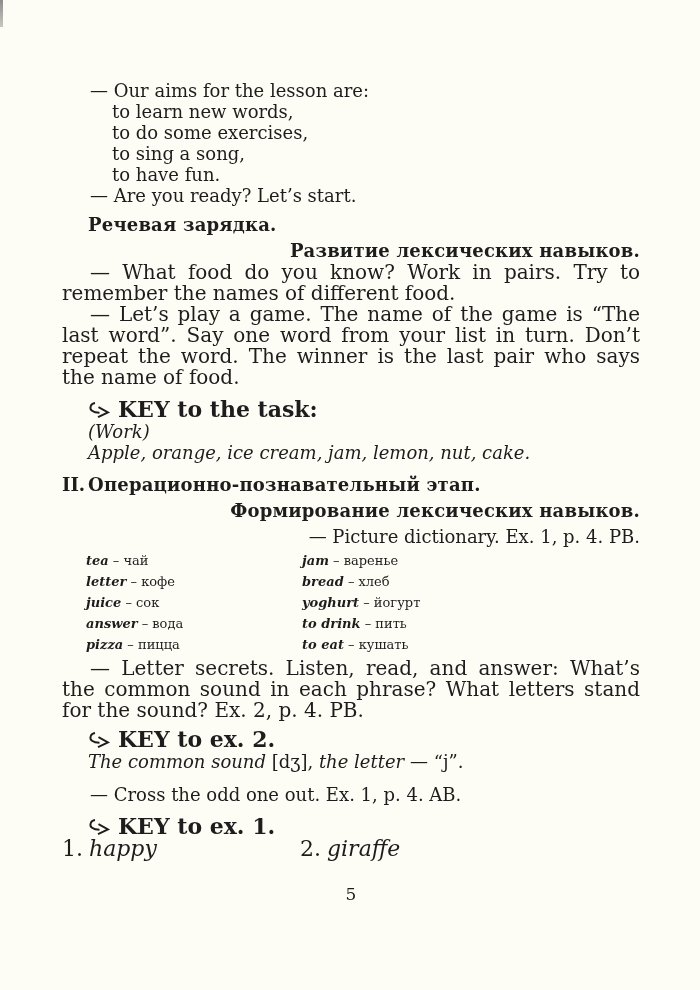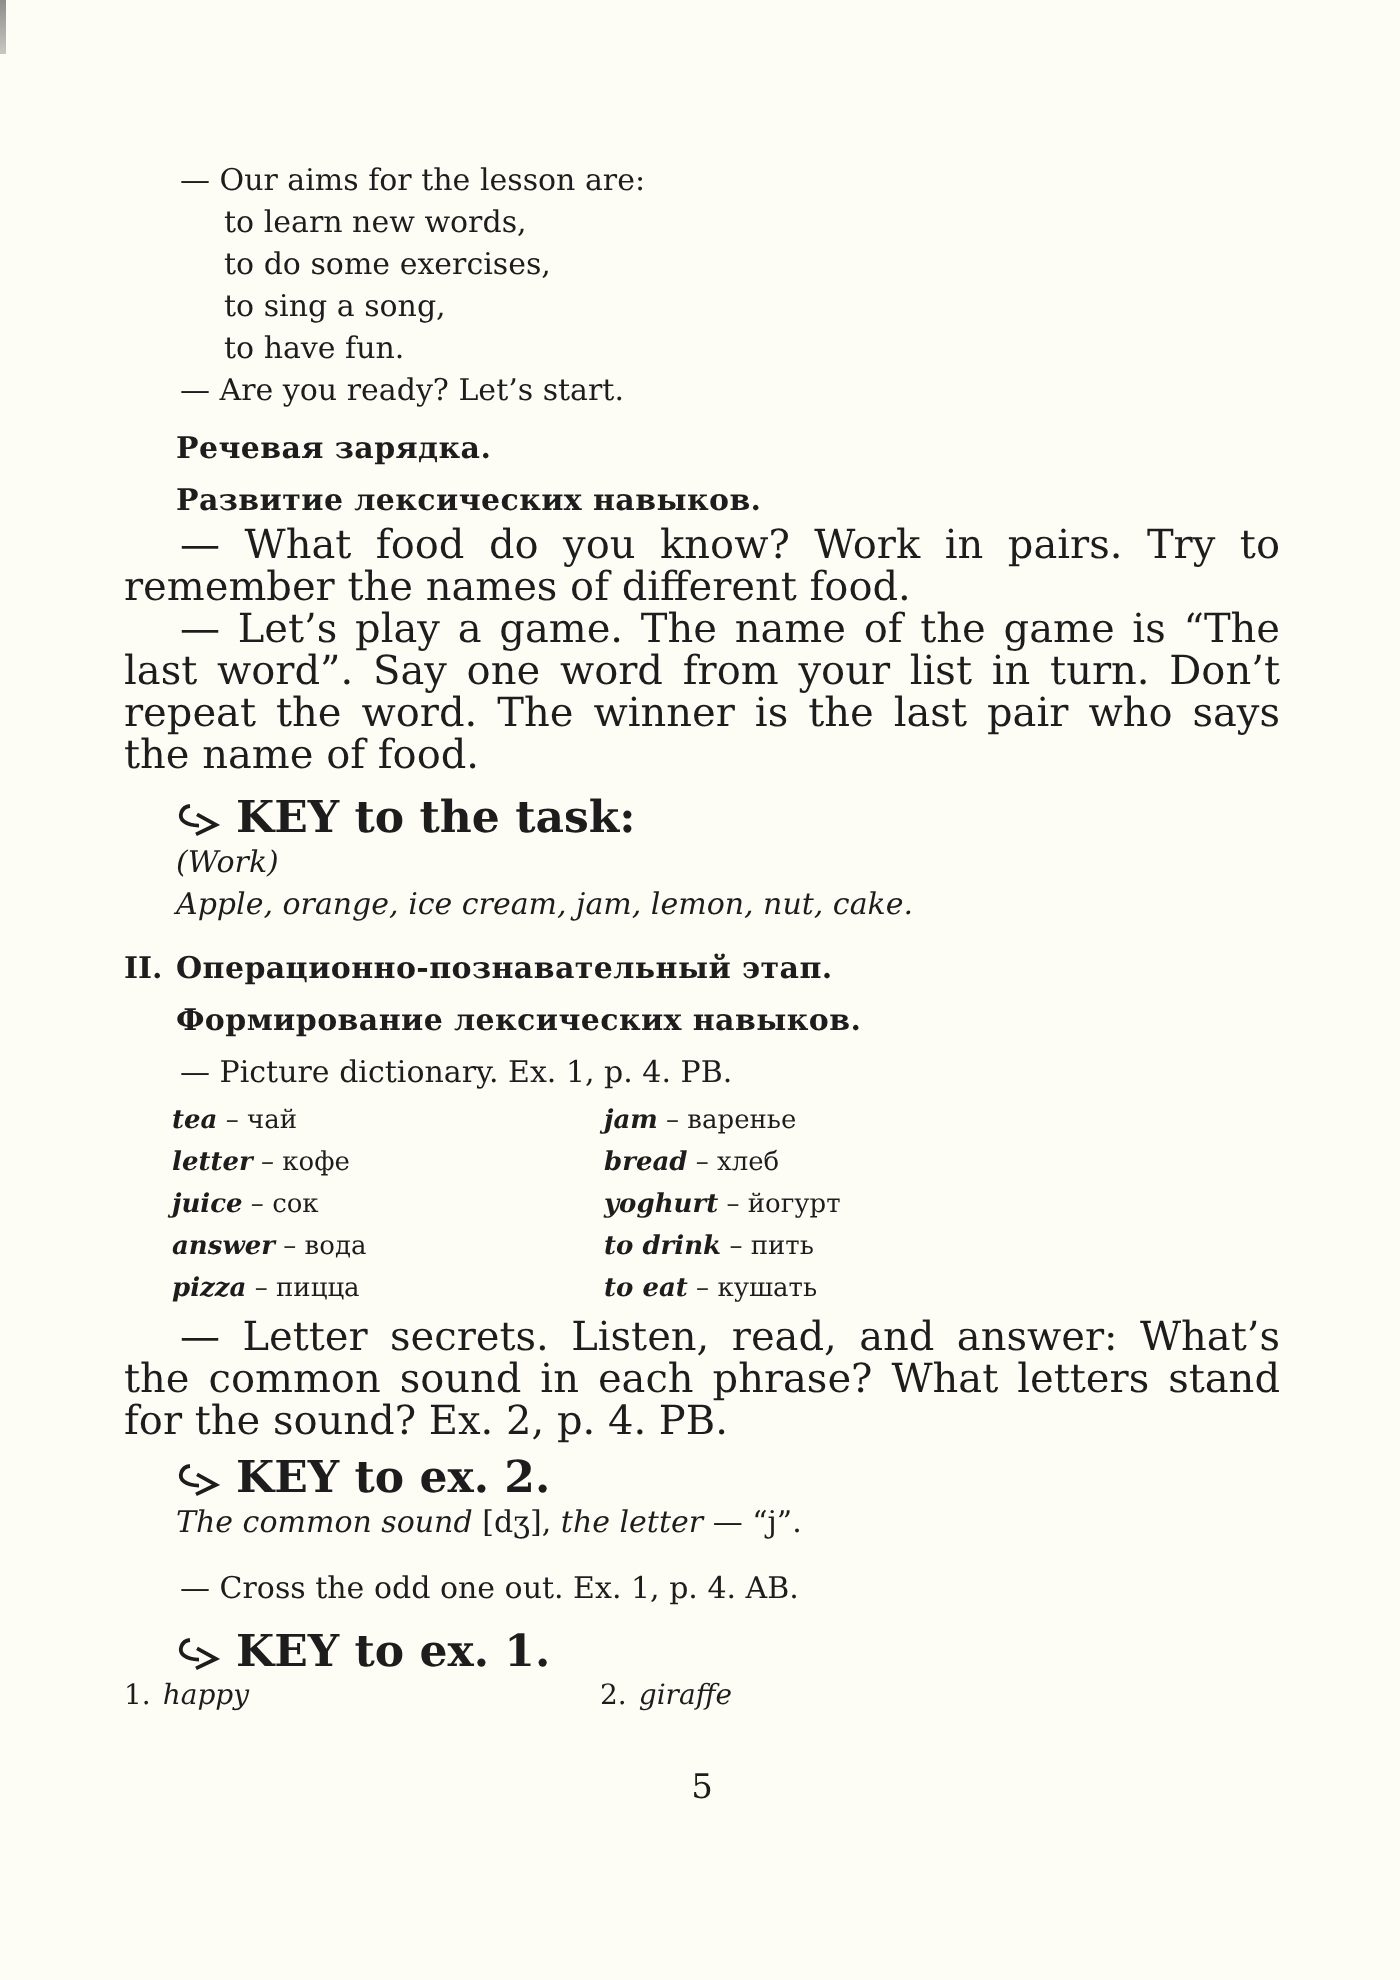--- a/index.html
+++ b/index.html
@@ -13,21 +13,21 @@
   .page{
     position:relative;
     width:700px;height:990px;
     box-sizing:border-box;
     padding:80px 60px 0 62px;
   }
   .edge-artifact{
     position:absolute;left:0;top:0;width:3px;height:27px;
     background:linear-gradient(#8d8d8d,#c9c7c0);
   }
-  .line{font-size:15px;line-height:21px;}
+  .line{font-size:18px;line-height:21px;}
   .para{
     font-size:20px;line-height:21px;
     text-align:justify;text-indent:28px;
     margin:0;
   }
   .list-item{margin-left:50px;}
   .indent{margin-left:28px;}
   .hang{margin-left:26px;}
   b.ru{font-weight:700;letter-spacing:.2px;}
   .key-block{margin-left:26px;}
@@ -36,28 +36,28 @@
     display:flex;align-items:center;gap:7px;
   }
   .key-arrow{flex:0 0 auto;display:inline-block;margin-top:2px;}
   .it{font-style:italic;}
   .stage{display:flex;}
   .stage .numeral{flex:0 0 26px;font-weight:700;}
   .vocab{margin-left:24px;}
   .vocab-row{display:flex;font-size:13px;line-height:21px;}
   .vocab-cell-left{flex:0 0 216px;}
   .vocab-en{font-weight:700;font-style:italic;}
-  .answers{display:flex;font-size:14px;line-height:21px;}
+  .answers{display:flex;font-size:22px;line-height:21px;}
   .answers .ans-left{flex:0 0 238px;}
   .ans-word{font-style:italic;margin-left:6px;}
   .page-number{
     text-align:center;font-size:17px;line-height:21px;margin-top:25px;
   }
   
-  .mt8{margin-top:8px;} .mt5{margin-top:5px;} .mt1{margin-top:1px;}
+  .mt8{margin-top:8px;} .mt5{margin-top:5px;text-align:right;} .mt1{margin-top:1px;}
   .mt9{margin-top:9px;} .mt11{margin-top:11px;} .mt3{margin-top:3px;}
   .mt6{margin-top:6px;} .mt12{margin-top:12px;}
 </style>
 </head>
 <body>
 
 <div class="page">
   <div class="edge-artifact"></div>
 
   <div class="line indent">— Our aims for the lesson are:</div>

